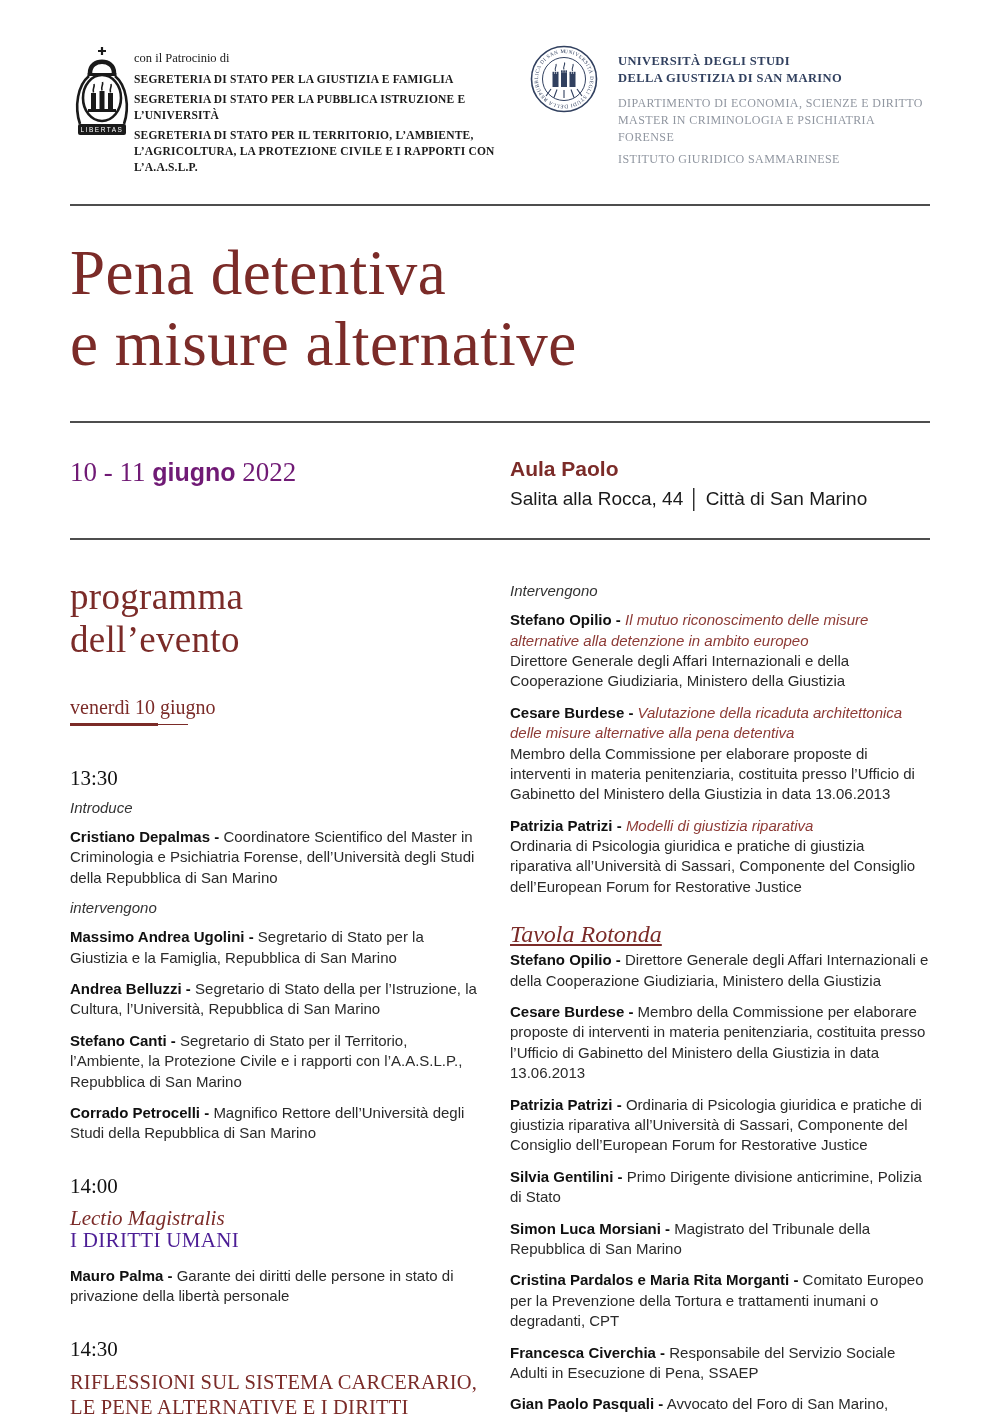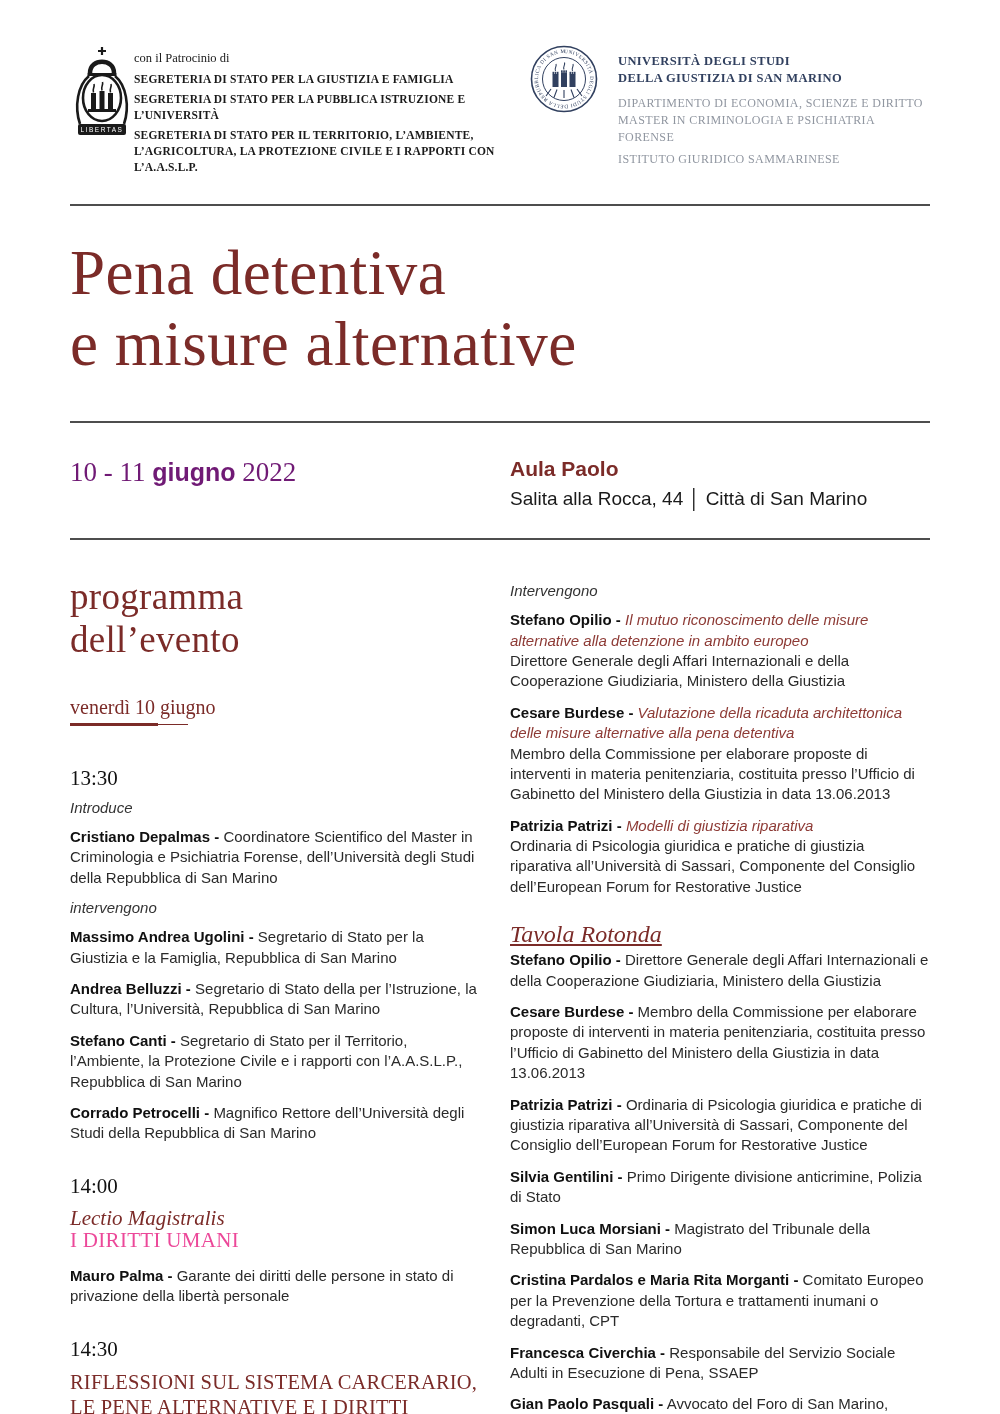--- a/index.html
+++ b/index.html
@@ -52,21 +52,21 @@
   .day-underline::after{content:"";position:absolute;left:88px;top:1px;width:30px;height:1px;background:#7b2b28;}
   .time{font-family:"Liberation Serif", serif;font-size:21px;color:#111;margin:30px 0 8px 0;}
   .time-first{margin-top:40px;}
   .label-italic{font-style:italic;font-size:15px;color:#333;margin:8px 0 2px 0;}
   .entry{margin:11px 0;font-size:15px;line-height:1.36;color:#2a2a2a;}
   .entry .name{font-weight:700;color:#101010;}
   .entry .talk{color:#8d3a35;font-style:italic;}
   .entry .desc{}
   .entry .desc-block{display:block;}
   .lectio-italic{font-family:"Liberation Serif", serif;font-style:italic;font-size:21px;color:#7b2b28;line-height:1.05;}
-  .lectio-caps{font-family:"Liberation Serif", serif;font-size:21px;color:#ec4899;line-height:1.1;margin-bottom:14px;letter-spacing:.3px;}
+  .lectio-caps{font-family:"Liberation Serif", serif;font-size:21px;color:#4c1d95;line-height:1.1;margin-bottom:14px;letter-spacing:.3px;}
   .session-title{font-family:"Liberation Serif", serif;color:#7b2b28;font-size:20.5px;line-height:1.24;margin:4px 0 10px 0;}
   .session-title .caps{letter-spacing:.2px;}
   .tavola-heading{font-family:"Liberation Serif", serif;font-style:italic;font-size:24px;color:#7b2b28;margin:24px 0 2px 0;text-decoration:underline;}
   .right-top-label{margin-top:6px;}
 </style>
 </head>
 <body>
 
 <div class="page">
 

